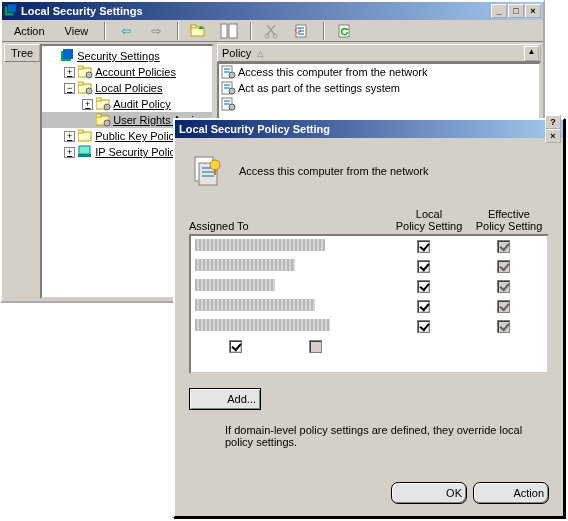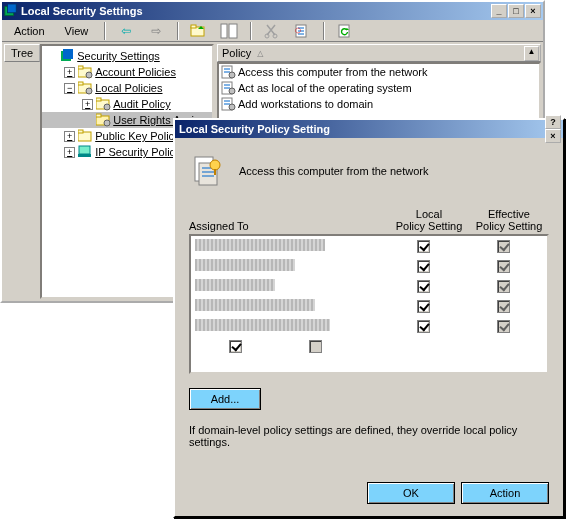--- a/index.html
+++ b/index.html
@@ -206,33 +206,34 @@
     width: 7px; height: 4px;
     border-left: 2px solid #000;
     border-bottom: 2px solid #000;
     transform: rotate(-50deg);
   }
   .chk.gray.checked::after {
     border-color: #606060;
   }
   .btn {
     height: 22px;
-    background: #7dd3fc;
+    background: #e5e5e5;
     border: 1px solid #000;
     box-shadow: inset 1px 1px #fff, inset -1px -1px #808080;
     font-family: inherit; font-size: 11px;
     padding: 0 4px;
+    text-align: right;
   }
   .dlg-footer {
     position: absolute;
     right: 14px; bottom: 12px;
     display: flex; gap: 6px;
   }
-  .dlg-footer .btn { width: 88px; }
-  .note { margin-top: 14px; }
+  .dlg-footer .btn { width: 76px; border-radius: 7px; }
+  .note { margin-top: 14px; margin-left: 36px; }
   svg { display: block; }
 </style>
 </head>
 <body>
 
 <div class="mainwin">
   <div class="titlebar">
     <span class="ticon">
       <svg viewBox="0 0 16 16">
           <rect x="1" y="3" width="10" height="10" fill="#0a5" stroke="#063"></rect>
@@ -407,32 +408,31 @@
           </div>
           <div class="list-row">
             <span class="nodeicon">
               <svg width="16" height="14">
                 <rect x="1" y="1" width="10" height="12" fill="#fff" stroke="#808080"></rect>
                 <line x1="3" y1="4" x2="9" y2="4" stroke="#06c"></line>
                 <line x1="3" y1="7" x2="9" y2="7" stroke="#06c"></line>
                 <circle cx="11" cy="10" r="3" fill="#c0c0c0" stroke="#606060"></circle>
               </svg>
             </span>
-            <span>Act as local of the operating system</span>
+            <span>Act as part of the settings system</span>
           </div>
           <div class="list-row">
             <span class="nodeicon">
               <svg width="16" height="14">
                 <rect x="1" y="1" width="10" height="12" fill="#fff" stroke="#808080"></rect>
                 <line x1="3" y1="4" x2="9" y2="4" stroke="#06c"></line>
                 <line x1="3" y1="7" x2="9" y2="7" stroke="#06c"></line>
                 <circle cx="11" cy="10" r="3" fill="#c0c0c0" stroke="#606060"></circle>
               </svg>
             </span>
-            <span>Add workstations to domain</span>
           </div>
         </div>
     </div>
   </div>
 </div>
 
 <div class="dialog">
   <div class="dtitlebar">
     <span class="title">Local Security Policy Setting</span>
     <div class="winbtns">

